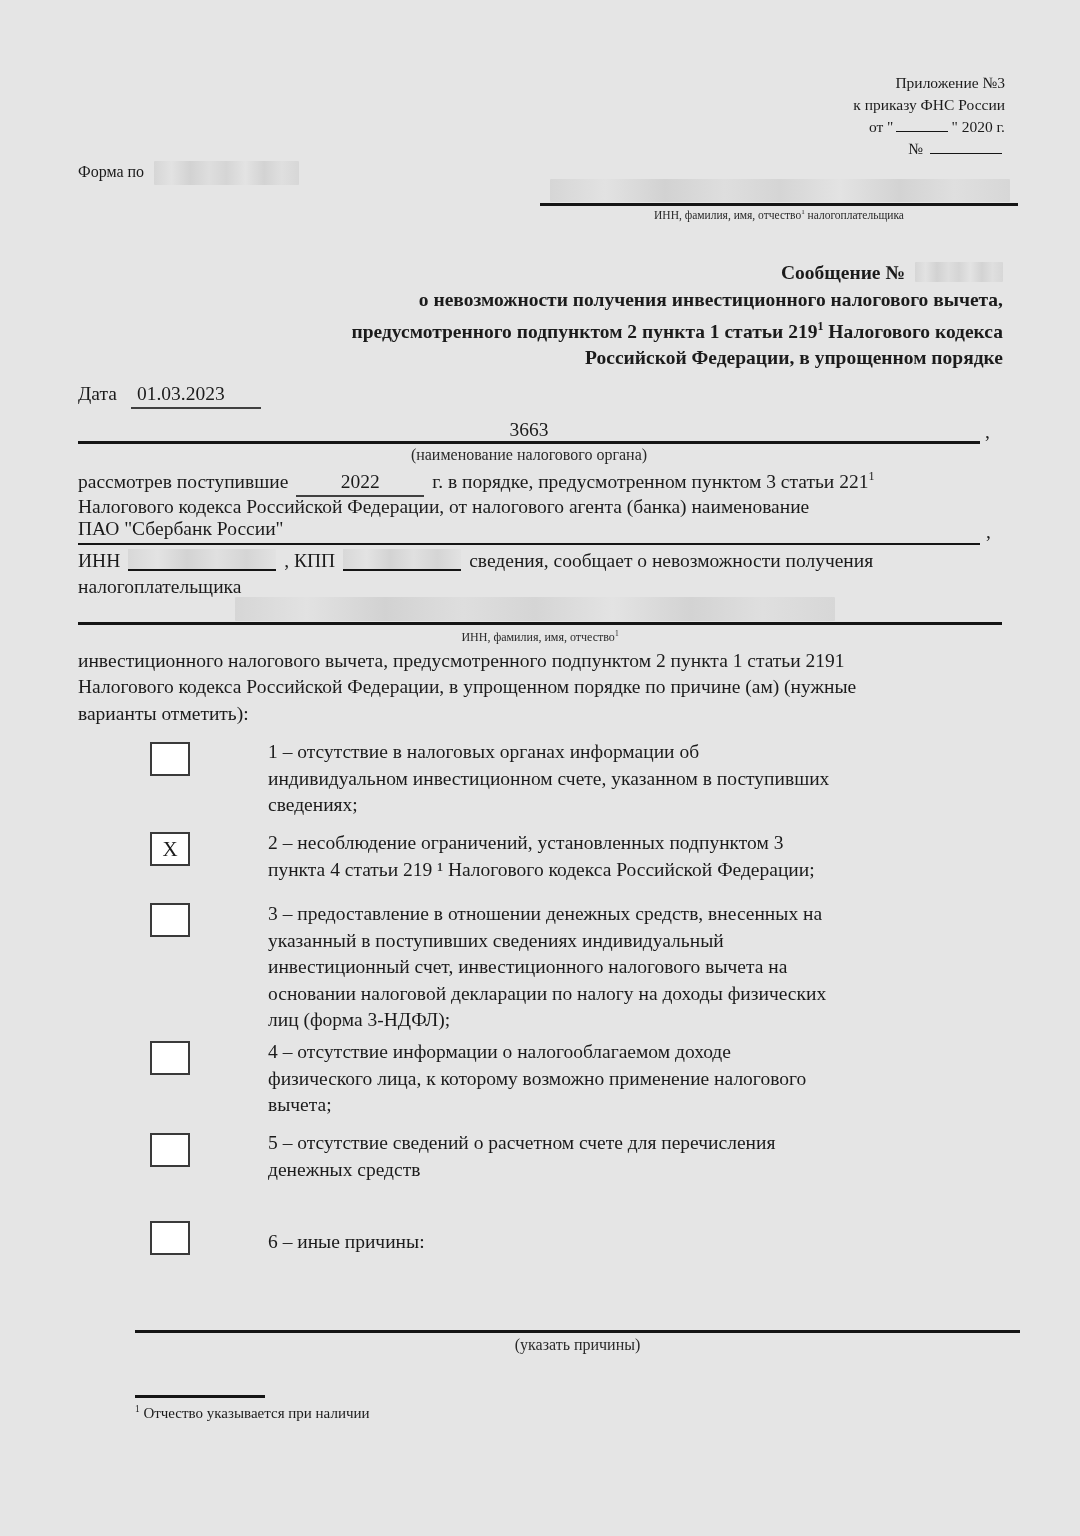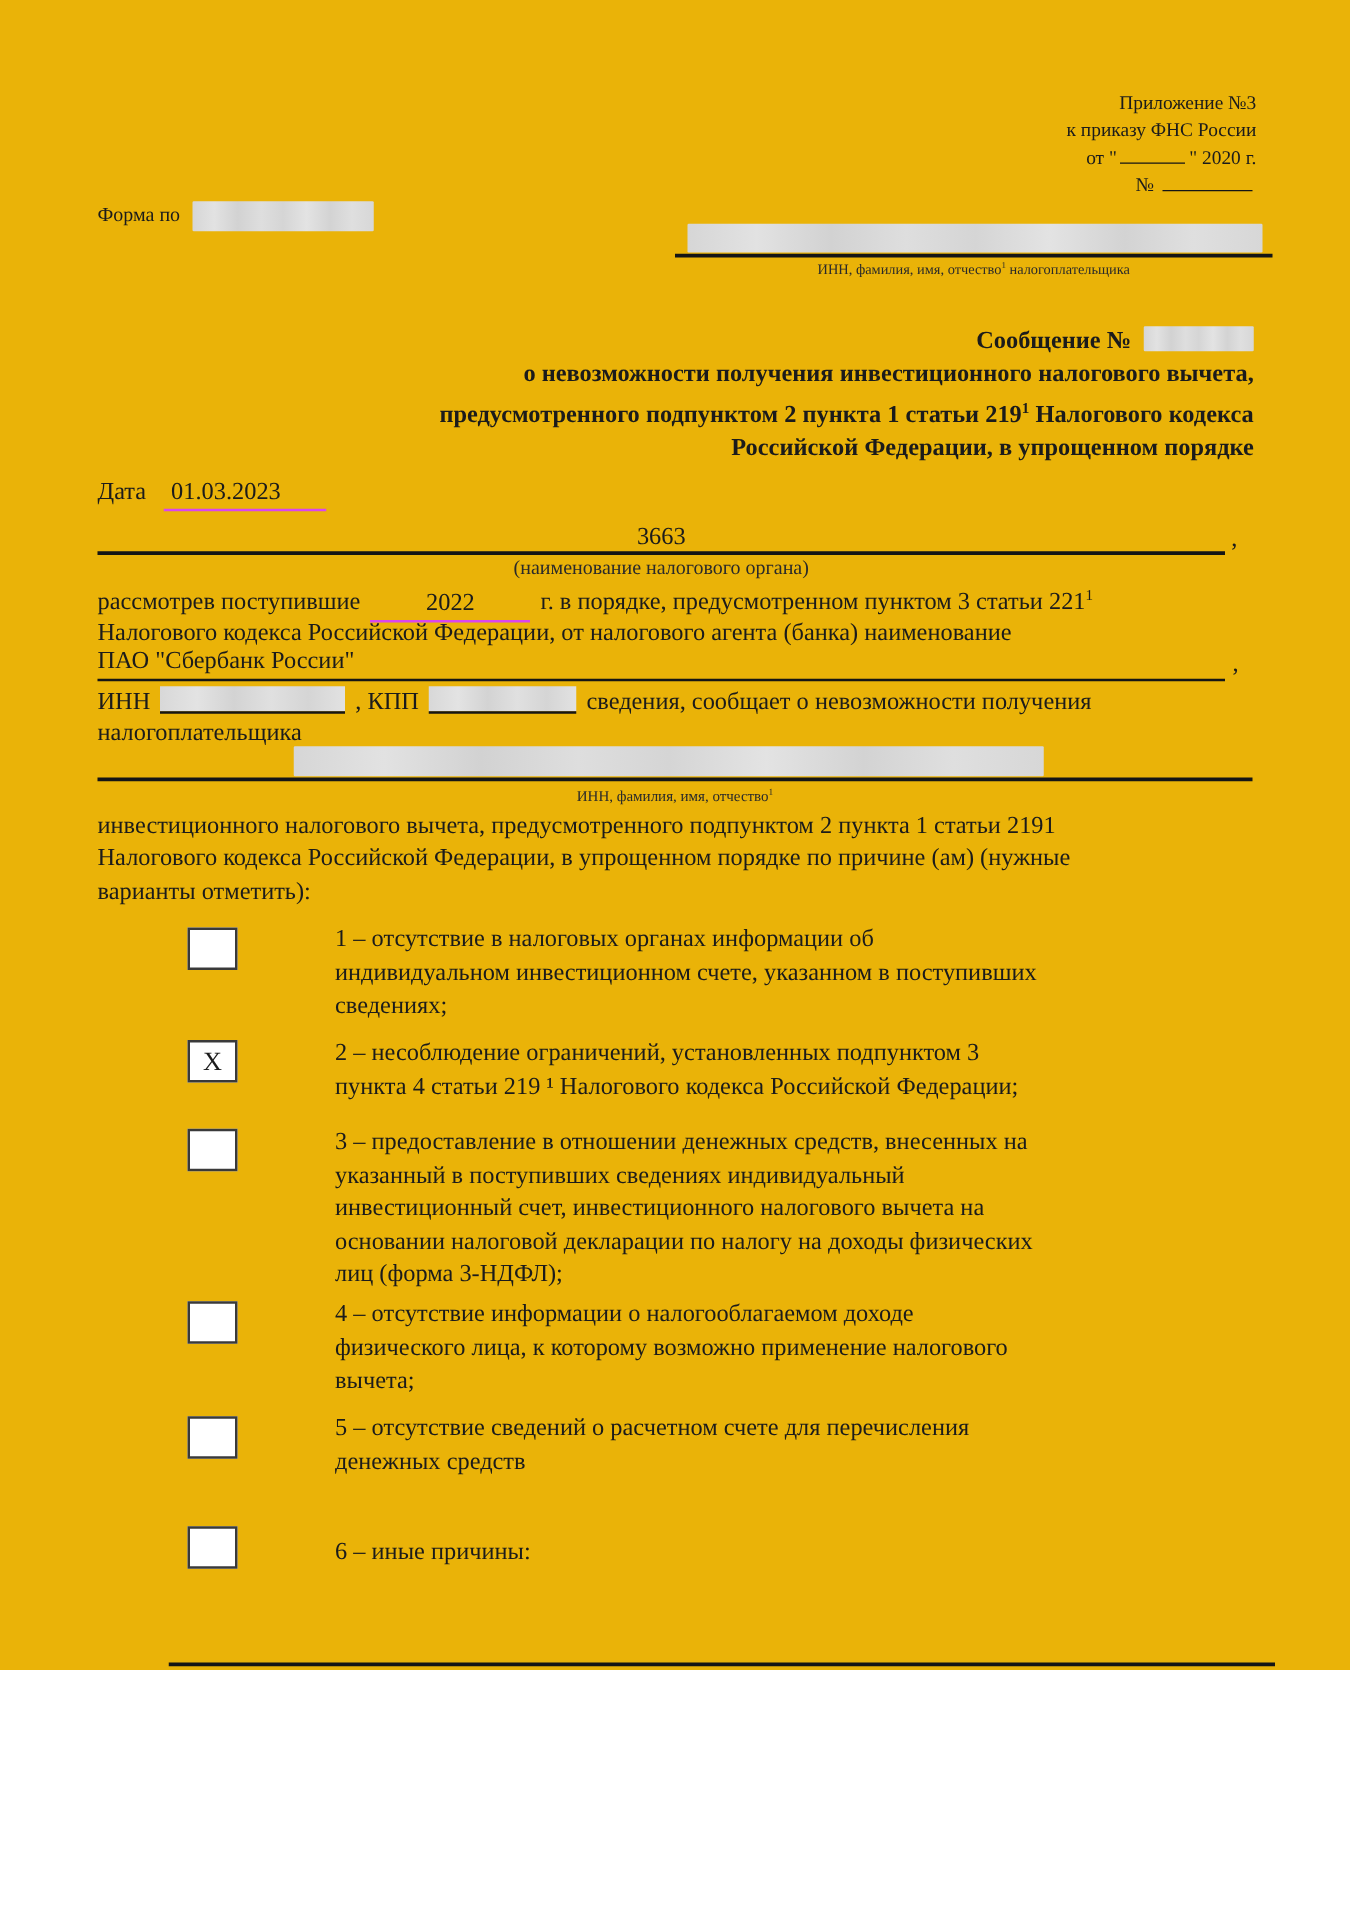--- a/index.html
+++ b/index.html
@@ -1,30 +1,30 @@
 <!DOCTYPE html>
 <html><head>
 <meta charset="utf-8">
 <style>
   html,body{margin:0;padding:0;background:#ffffff;}
   #page{
-    position:relative;width:1080px;height:1336px;background:#eab308;
+    position:relative;width:1080px;height:1536px;background:#e5e5e5;
     font-family:"Liberation Serif","DejaVu Serif",serif;color:#1b1b1b;overflow:hidden;
   }
   .abs{position:absolute;}
   .nowrap{white-space:nowrap;}
   .body-text{font-size:19.5px;}
   .cap{font-size:11.5px;text-align:center;color:#2a2a2a;}
   .rule{background:#151515;}
   .redact{
     background:linear-gradient(90deg,#d6d6d6 0%,#e2e2e2 12%,#d2d2d2 25%,#dedede 38%,#d5d5d5 50%,#e3e3e3 63%,#d3d3d3 76%,#dfdfdf 88%,#d7d7d7 100%);
     border-radius:1px;
   }
   .blank{display:inline-block;height:13px;border-bottom:1.6px solid #151515;margin:0 3px;}
-  .field-underline{display:inline-block;border-bottom:2px solid #d946ef;}
+  .field-underline{display:inline-block;border-bottom:2px solid #404040;}
   .field-redact{
     display:inline-block;height:20px;border-bottom:2px solid #151515;margin:0 8px;vertical-align:-4px;
     background:linear-gradient(90deg,#d8d8d8 0%,#e3e3e3 20%,#d3d3d3 40%,#e0e0e0 60%,#d5d5d5 80%,#e2e2e2 100%);
   }
   .appendix{font-size:15.5px;line-height:22px;text-align:right;}
   .title{font-weight:bold;font-size:19.5px;line-height:26.5px;text-align:right;}
   .checkbox{
     width:36px;height:30px;border:2px solid #3a3a3a;background:#ffffff;
     display:flex;align-items:center;justify-content:center;
     font-size:21px;line-height:30px;

